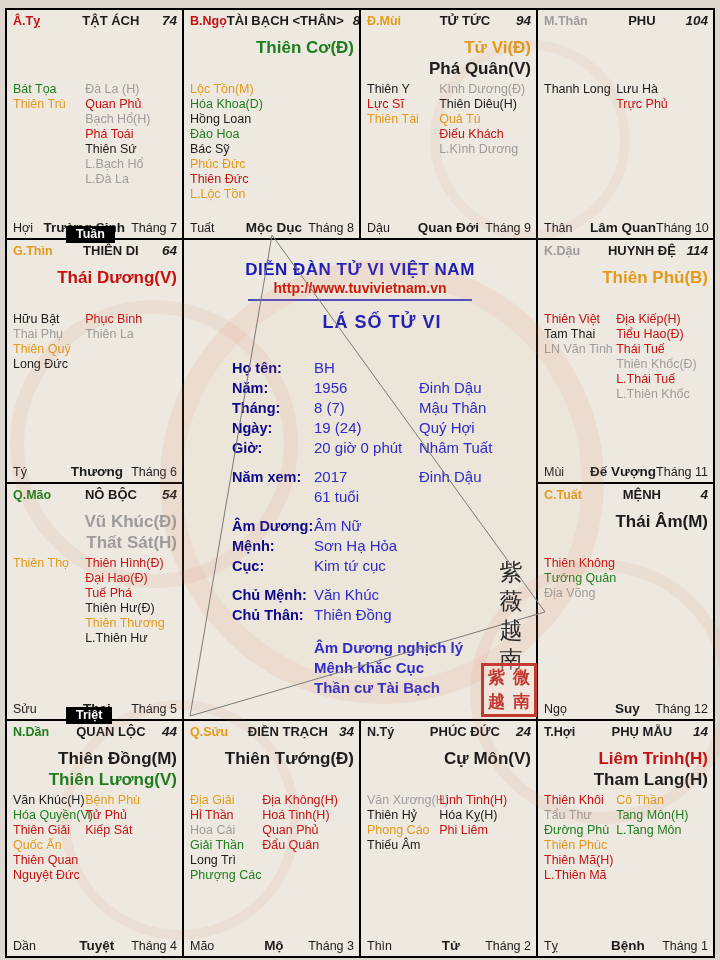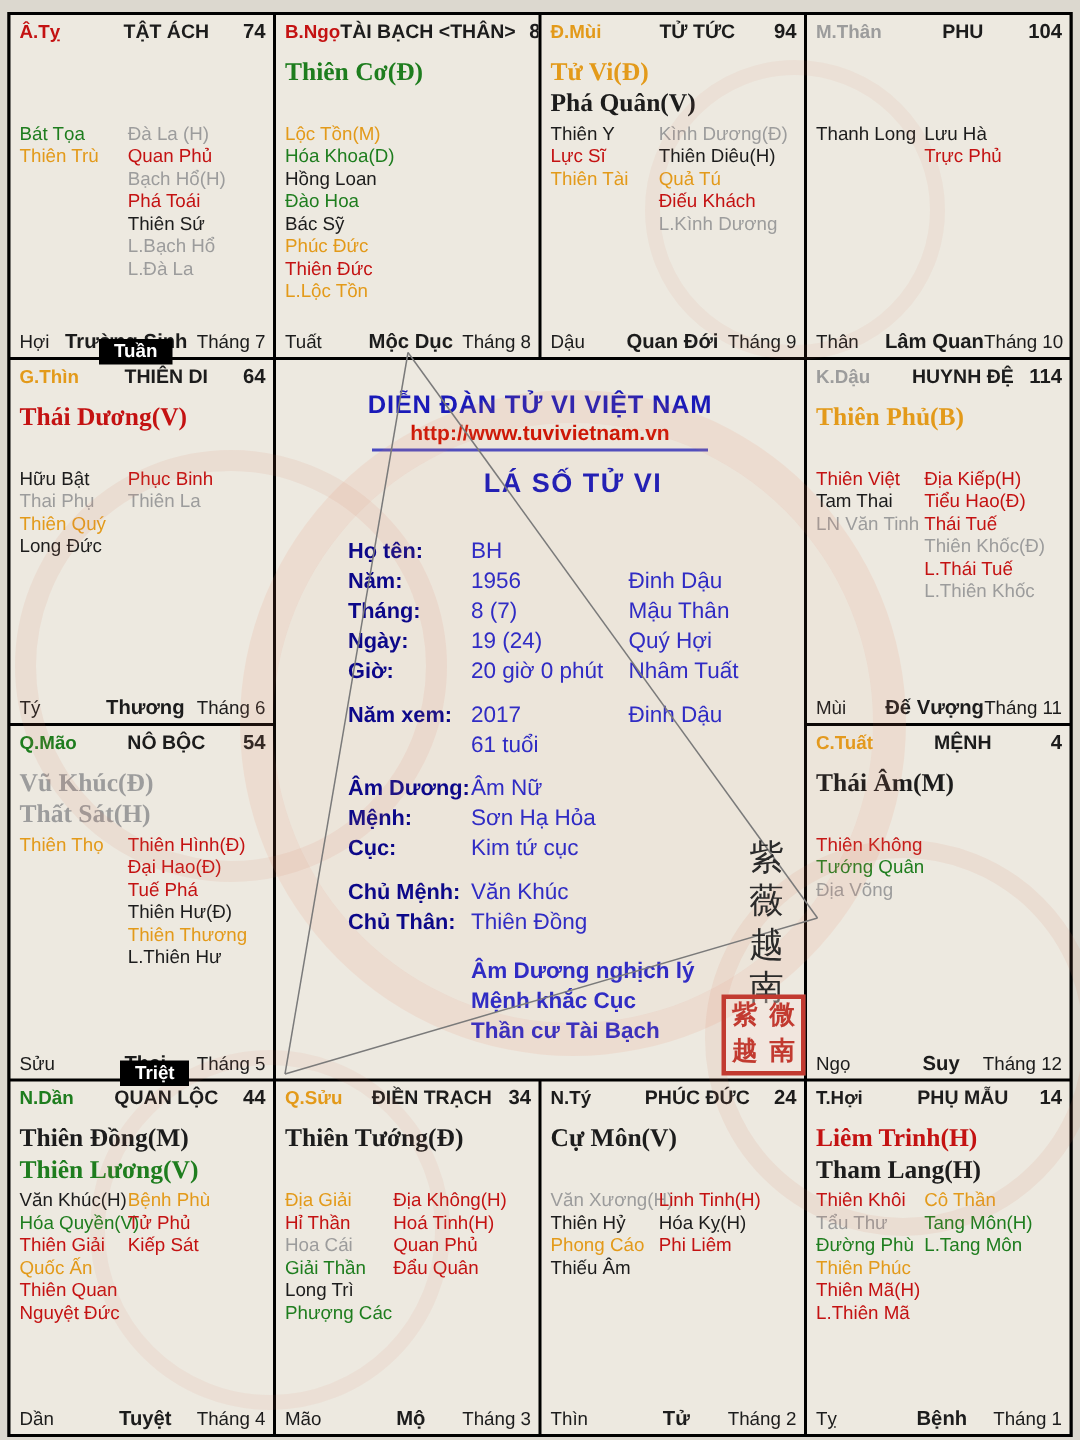--- a/index.html
+++ b/index.html
@@ -10,38 +10,38 @@
     grid-template-rows:228px 242px 235px 235px;
     gap:2px;border:2px solid #000;background:#000;box-sizing:border-box;}
   .cell{position:relative;background:#EDE9E0;padding:3px 5px 2px 6px;overflow:hidden;}
   .pos-0{grid-area:1/1;} .pos-1{grid-area:1/2;} .pos-2{grid-area:1/3;} .pos-3{grid-area:1/4;}
   .pos-4{grid-area:2/1;} .pos-5{grid-area:2/4;} .pos-6{grid-area:3/1;} .pos-7{grid-area:3/4;}
   .pos-8{grid-area:4/1;} .pos-9{grid-area:4/2;} .pos-10{grid-area:4/3;} .pos-11{grid-area:4/4;}
   .center{grid-area:2/2/span 2/span 2;background:#EDE9E0;position:relative;}
   .cell-head{display:flex;align-items:baseline;height:24px;}
   .branch-label{width:34%;font-size:12.5px;font-weight:bold;}
   .palace-name{flex:1;text-align:center;font-size:13px;font-weight:bold;color:#1C1C1C;white-space:nowrap;}
-  .palace-num{min-width:24px;text-align:right;font-size:13.5px;font-weight:bold;color:#1C1C1C;}
-  .main-stars{min-height:42px;text-align:left;font-family:Liberation Serif, serif;}
+  .palace-num{min-width:24px;text-align:right;font-size:13.5px;font-weight:bold;color:#1C1C1C;font-style:italic;}
+  .main-stars{min-height:42px;text-align:right;}
   .main-star{font-size:17px;line-height:21px;font-weight:bold;white-space:nowrap;}
   .star-cols{display:flex;margin-top:3px;}
   .star-col-left{width:44%;}
   .star-col-right{width:56%;}
   .star{font-size:12.5px;line-height:15px;white-space:nowrap;}
   .b{font-weight:normal;}
   .c-red{color:#C41212;} .c-green{color:#1E7D1E;} .c-orange{color:#E39A1A;}
   .c-gray{color:#9C9C9C;} .c-black{color:#1C1C1C;}
   .cell-foot{position:absolute;left:6px;right:5px;bottom:3px;display:flex;align-items:flex-end;}
   .foot-branch{width:34%;font-size:12.5px;color:#1C1C1C;}
   .foot-stage{flex:1;text-align:center;font-size:13.5px;font-weight:bold;color:#1C1C1C;white-space:nowrap;}
   .foot-month{min-width:52px;text-align:right;font-size:12.5px;color:#1C1C1C;white-space:nowrap;}
   .badge{position:absolute;background:#000;color:#fff;font-size:12.5px;font-weight:bold;
     padding:1px 10px 2px 10px;z-index:6;}
   .badge-tuan{left:66px;top:226px;}
-  .badge-triet{left:80px;top:707px;}
+  .badge-triet{left:66px;top:707px;}
   
   .ctr-title{margin-top:20px;text-align:center;font-size:17px;font-weight:bold;color:#1A1AB8;letter-spacing:.5px;}
   .ctr-url{text-align:center;font-size:14px;font-weight:bold;color:#CC1100;}
   .ctr-rule{width:224px;margin:3px auto 0 auto;border-top:2px solid #4A4AC0;}
   .ctr-sub{margin-top:11px;text-align:center;font-size:18px;font-weight:bold;color:#1A1AB8;letter-spacing:1px;margin-left:44px;}
   .info{margin:26px 0 0 48px;}
   .info-row{display:flex;height:20px;align-items:baseline;}
   .info-row.gap{margin-top:9px;}
   .info-label{width:82px;font-size:14.5px;font-weight:bold;color:#00008B;white-space:nowrap;}
   .info-value{width:105px;font-size:15px;color:#2626C9;white-space:nowrap;}

